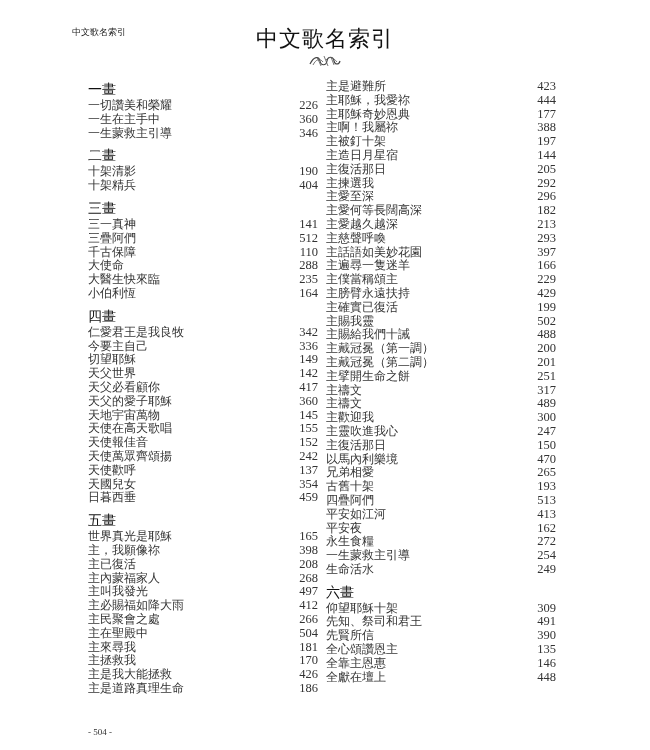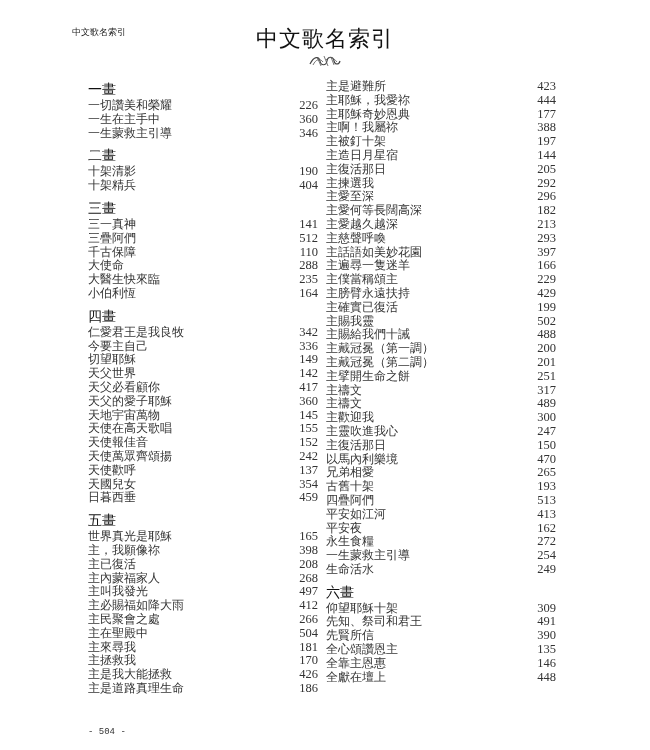--- a/index.html
+++ b/index.html
@@ -7,21 +7,21 @@
   .running-head { position:absolute; left:72px; top:26px; font-family:"DejaVu Sans", sans-serif; font-size:9px; color:#222; }
   .page-title { position:absolute; left:0; width:650px; top:24px; text-align:center; font-family:"DejaVu Sans", sans-serif; font-size:22px; color:#111; letter-spacing:1px; }
   .ornament { position:absolute; left:307px; top:53px; width:36px; height:16px; }
   .col { position:absolute; top:80px; width:230px; }
   .col.left { left:88px; }
   .col.right { left:326px; }
   .section-head { font-family:"DejaVu Sans", sans-serif; font-weight:normal; font-size:14px; height:18px; line-height:18px; margin-top:6px; margin-bottom:1px; color:#111; }
   .col .section-head:first-child { margin-top:0; }
   .row { display:flex; justify-content:space-between; height:13.8px; line-height:13.8px; font-size:12px; color:#333; }
   .row .num { font-family:"Liberation Serif", serif; font-size:12.5px; width:30px; text-align:right; }
-  .page-number { position:absolute; left:88px; top:727px; font-family:Liberation Mono, monospace; font-size:9px; color:#333; }
+  .page-number { position:absolute; left:88px; top:727px; font-family:Liberation Serif, serif; font-size:9px; color:#333; }
 </style>
 </head>
 <body>
 
 <div class="running-head">中文歌名索引</div>
 <div class="page-title">中文歌名索引</div>
 <svg class="ornament" viewBox="0 0 36 16">
   <path d="M3 11 C7 3, 12 3, 13 8 C14 13, 19 13, 20 8 C21 3, 26 3, 27 8 C28 12, 32 12, 33 8" stroke="#444" stroke-width="1.2" fill="none"></path>
   <path d="M6 12 C9 6, 13 5, 16 9 M19 7 C22 3, 26 4, 30 9" stroke="#666" stroke-width="0.9" fill="none"></path>
   <path d="M10 4 L14 13 M17 3 L21 13 M24 4 L27 12" stroke="#555" stroke-width="0.8" fill="none"></path>

